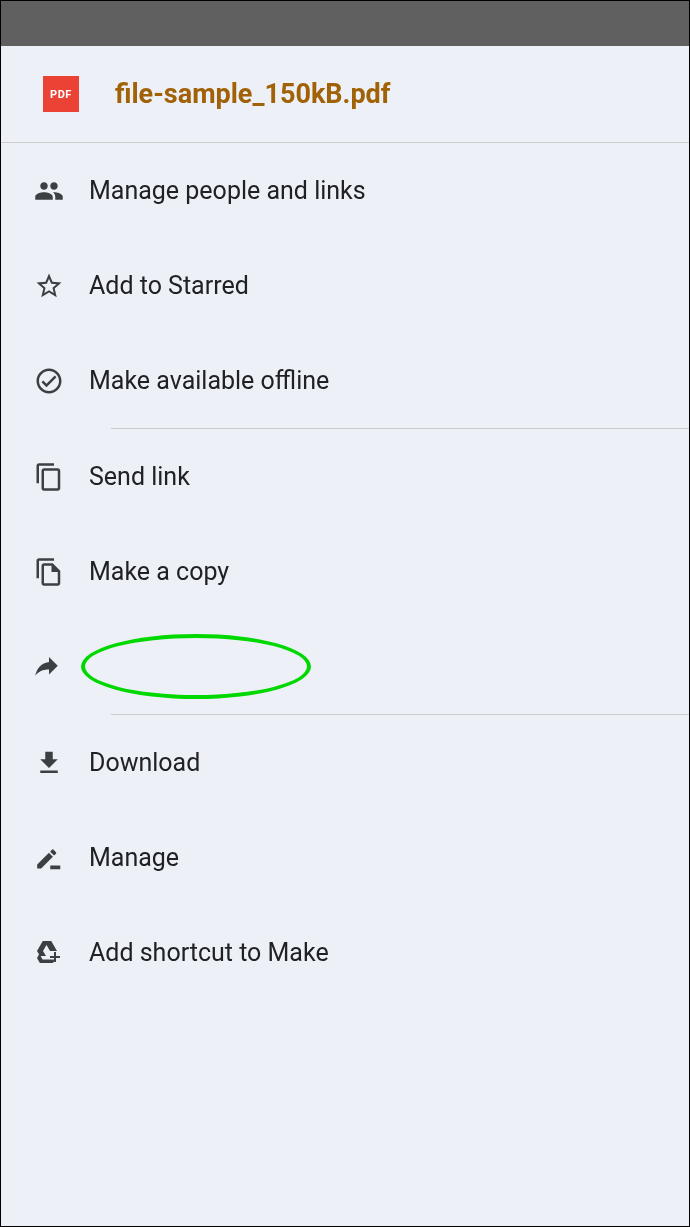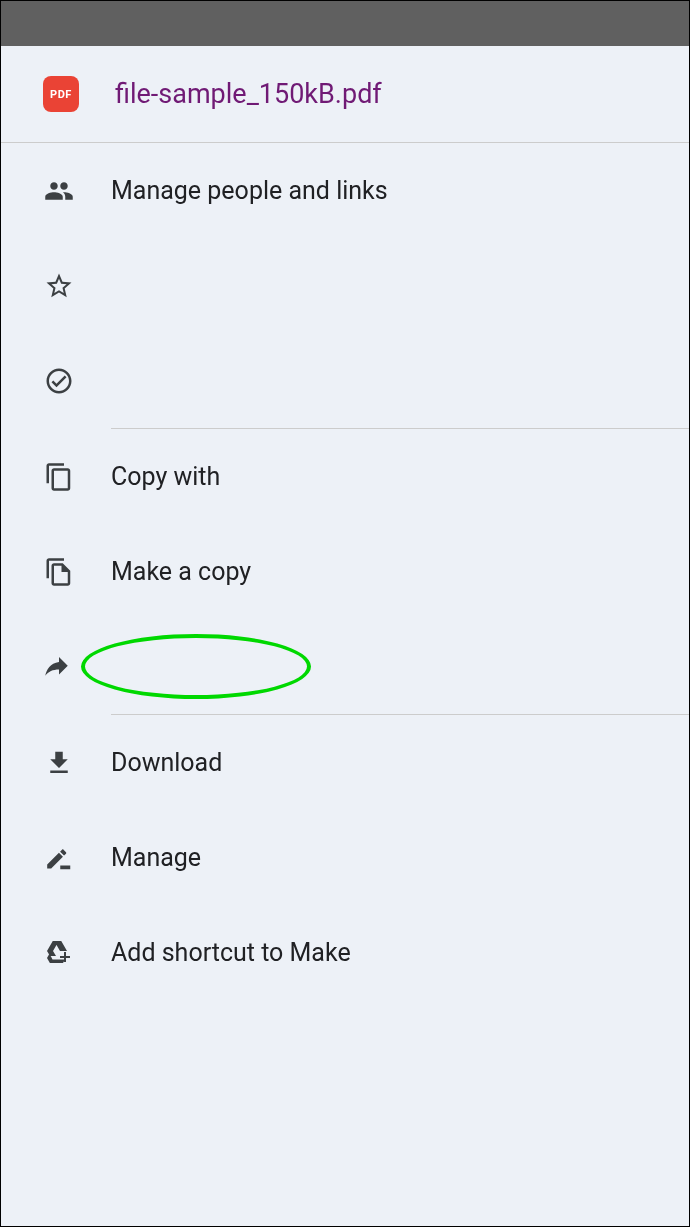--- a/index.html
+++ b/index.html
@@ -19,44 +19,44 @@
       display: flex;
       align-items: center;
       padding: 30px 42px 30px 42px;
       border-bottom: 1px solid #ccc;
       gap: 36px;
     }
     .pdf-icon {
       width: 36px;
       height: 36px;
       background: #ea4335;
-      border-radius: 8px;
+      border-radius: 0;
       display: flex;
       align-items: center;
       justify-content: center;
       color: white;
       font-size: 11px;
       font-weight: 700;
       letter-spacing: 0.5px;
     }
     .file-name {
       font-size: 27px;
-      font-weight: 400;
-      color: #701a75;
+      font-weight: 700;
+      color: #a16207;
     }
     .menu-list {
       display: flex;
       flex-direction: column;
     }
     .menu-item {
       display: flex;
       align-items: center;
-      padding: 0 42px;
+      padding: 0 32px;
       height: 95px;
-      gap: 36px;
+      gap: 24px;
       cursor: pointer;
       position: relative;
     }
     .menu-icon {
       width: 32px;
       height: 32px;
       display: flex;
       align-items: center;
       justify-content: center;
       flex-shrink: 0;
@@ -108,40 +108,42 @@
     </div>
     <div class="menu-label">Manage people and links</div>
   </div>
 
   <div class="menu-item">
     <div class="menu-icon">
       <svg viewBox="0 0 24 24">
           <path d="M22 9.24l-7.19-.62L12 2 9.19 8.63 2 9.24l5.46 4.73L5.82 21 12 17.27 18.18 21l-1.63-7.03L22 9.24zM12 15.4l-3.76 2.27 1-4.28-3.32-2.88 4.38-.38L12 6.1l1.71 4.04 4.38.38-3.32 2.88 1 4.28L12 15.4z"></path>
         </svg>
     </div>
+    <div class="menu-label">Add to Starred</div>
   </div>
 
   <div class="menu-item">
     <div class="menu-icon">
       <svg viewBox="0 0 24 24">
           <path d="M12 2C6.48 2 2 6.48 2 12s4.48 10 10 10 10-4.48 10-10S17.52 2 12 2zm0 18c-4.41 0-8-3.59-8-8s3.59-8 8-8 8 3.59 8 8-3.59 8-8 8zm-1-13h2v6h-2zm4.25 3.61l-4.24 4.24-2.26-2.26 1.41-1.41.85.85 2.83-2.83z" fill="none"></path>
           <path d="M12 2C6.48 2 2 6.48 2 12s4.48 10 10 10 10-4.48 10-10S17.52 2 12 2zm0 18c-4.41 0-8-3.59-8-8s3.59-8 8-8 8 3.59 8 8-3.59 8-8 8zm4.59-12.42L10 14.17l-2.59-2.58L6 13l4 4 8-8z"></path>
         </svg>
     </div>
+    <div class="menu-label">Make available offline</div>
   </div>
 
   <div class="divider"></div>
 
   <div class="menu-item">
     <div class="menu-icon">
       <svg viewBox="0 0 24 24">
           <path d="M16 1H4c-1.1 0-2 .9-2 2v14h2V3h12V1zm3 4H8c-1.1 0-2 .9-2 2v14c0 1.1.9 2 2 2h11c1.1 0 2-.9 2-2V7c0-1.1-.9-2-2-2zm0 16H8V7h11v14z"></path>
         </svg>
     </div>
-    <div class="menu-label">Copy with</div>
+    <div class="menu-label">Send link</div>
   </div>
 
   <div class="menu-item">
     <div class="menu-icon">
       <svg viewBox="0 0 24 24">
           <path d="M16 1H4c-1.1 0-2 .9-2 2v14h2V3h12V1zm-1 4H8c-1.1 0-1.99.9-1.99 2L6 21c0 1.1.89 2 1.99 2H19c1.1 0 2-.9 2-2V11l-6-6zM8 21V7h6v5h5v9H8z"></path>
         </svg>
     </div>
     <div class="menu-label">Make a copy</div>
   </div>

